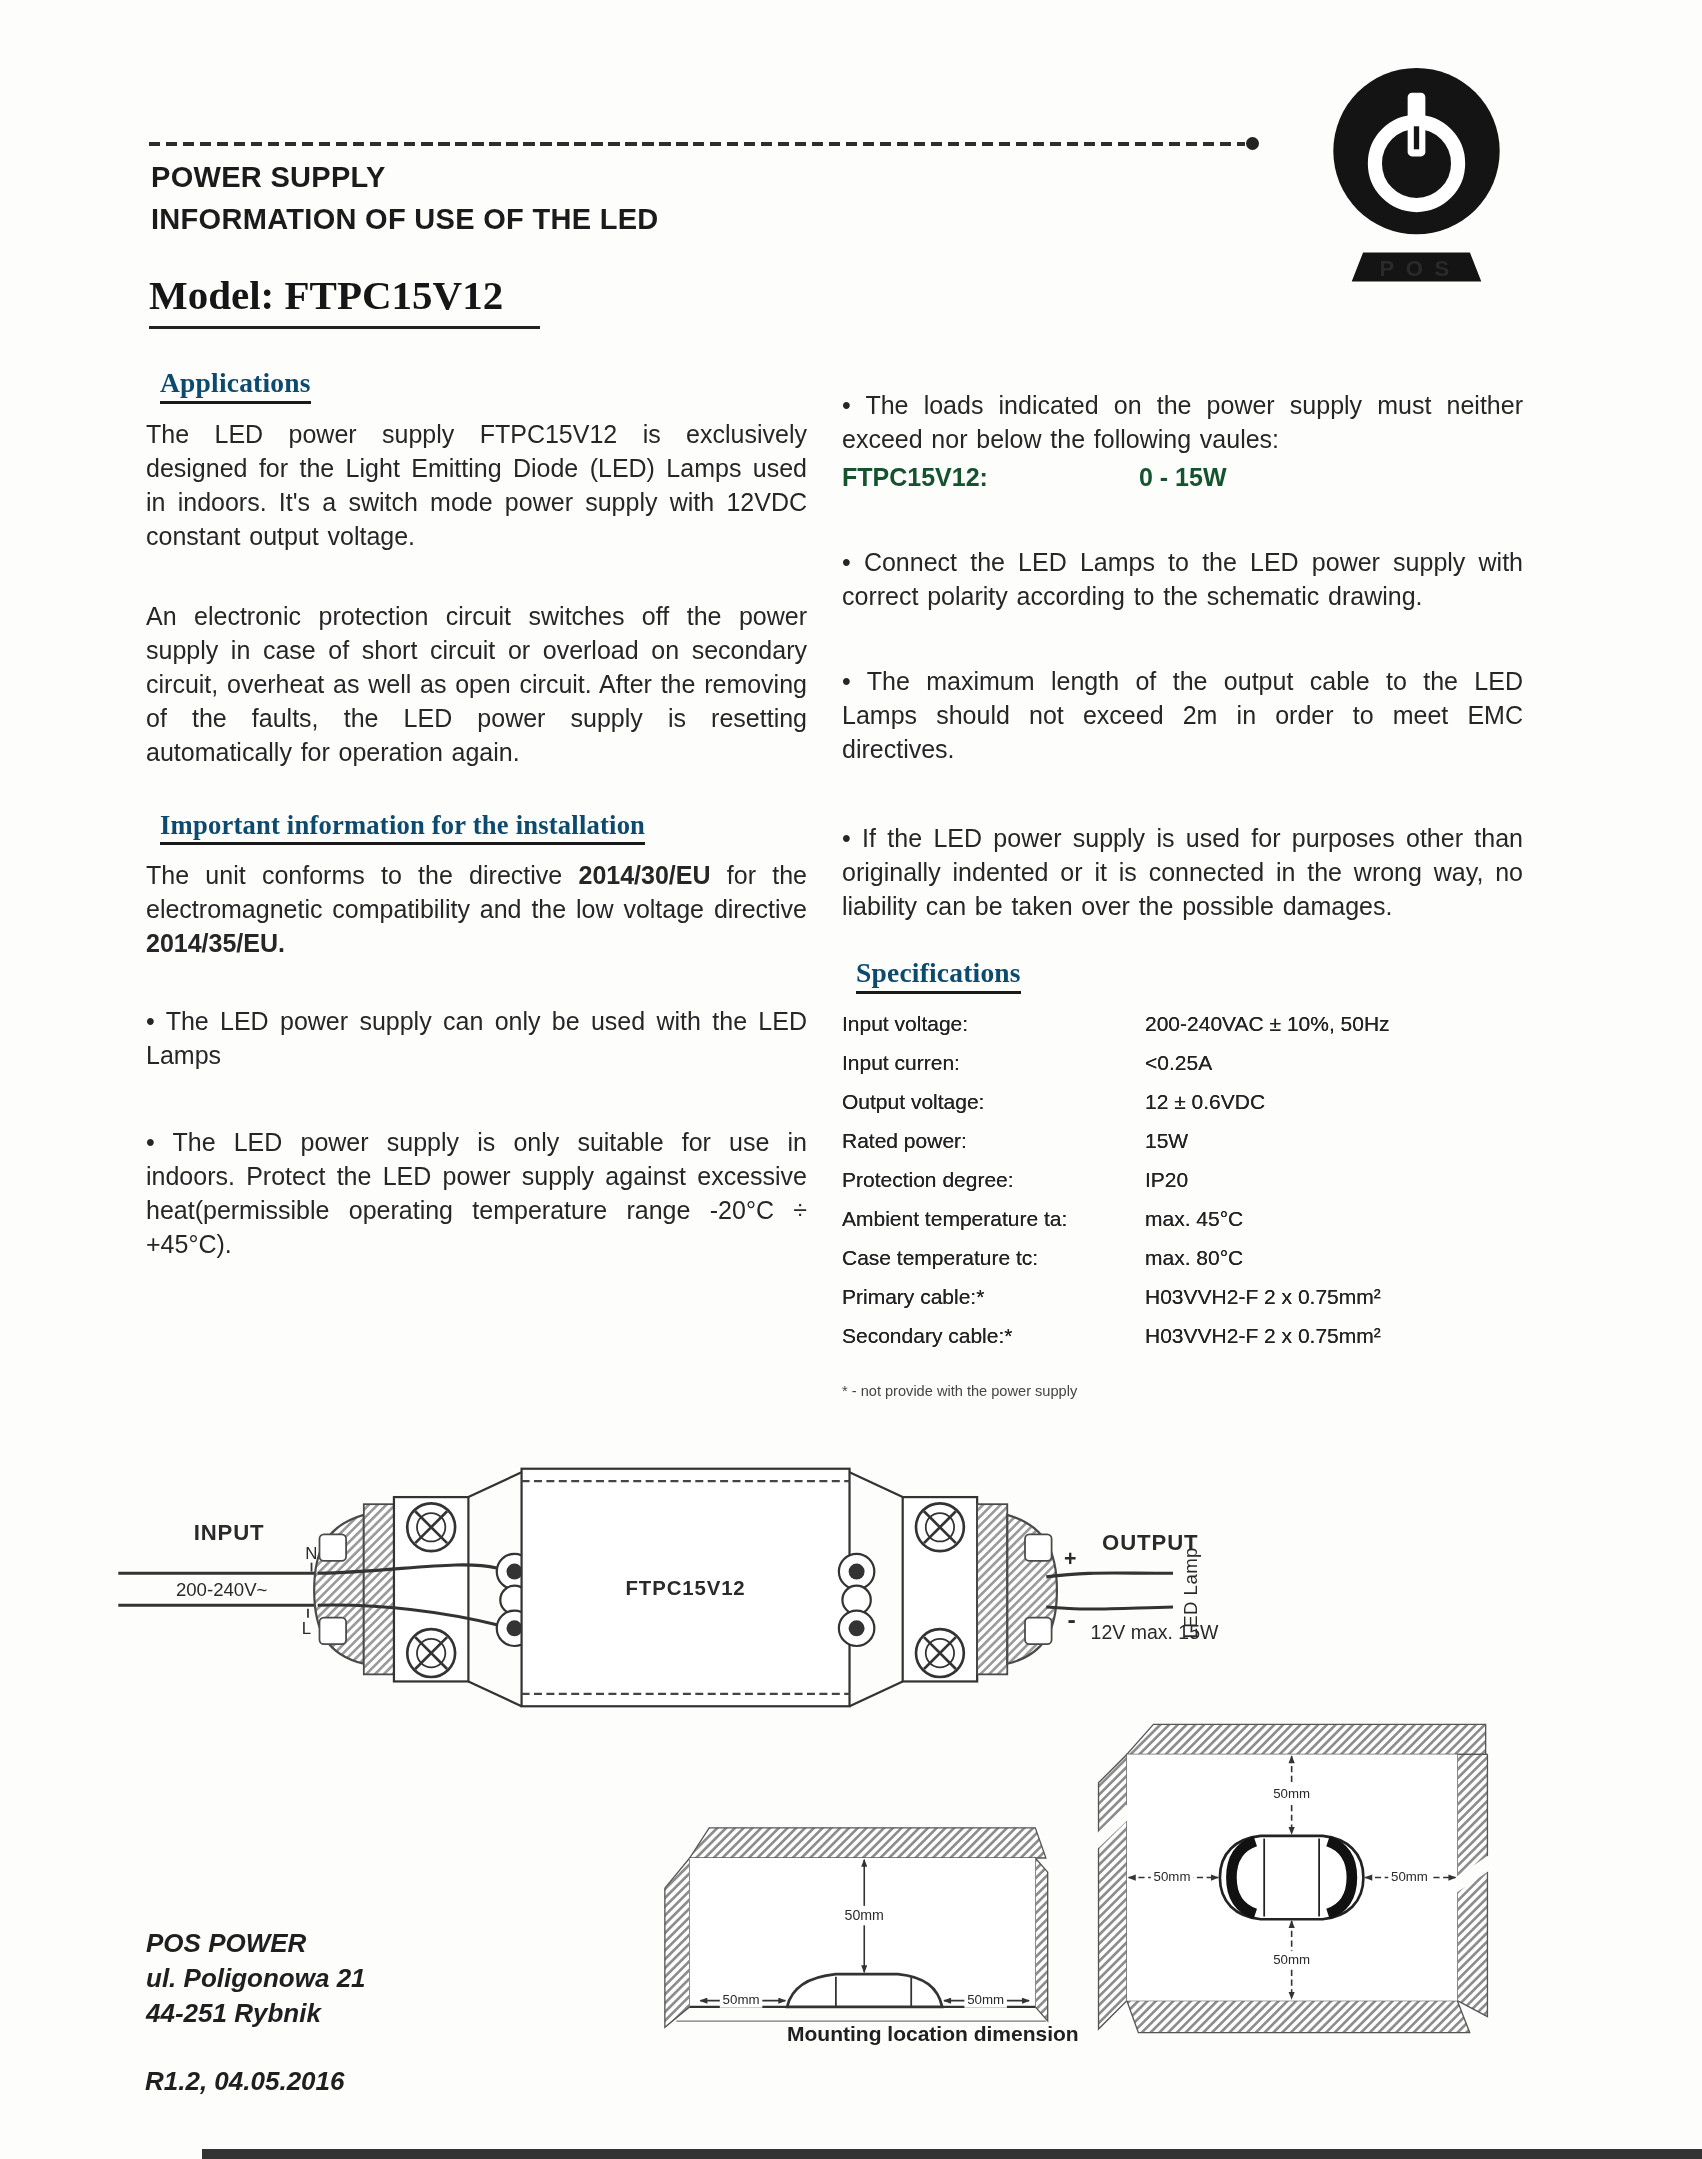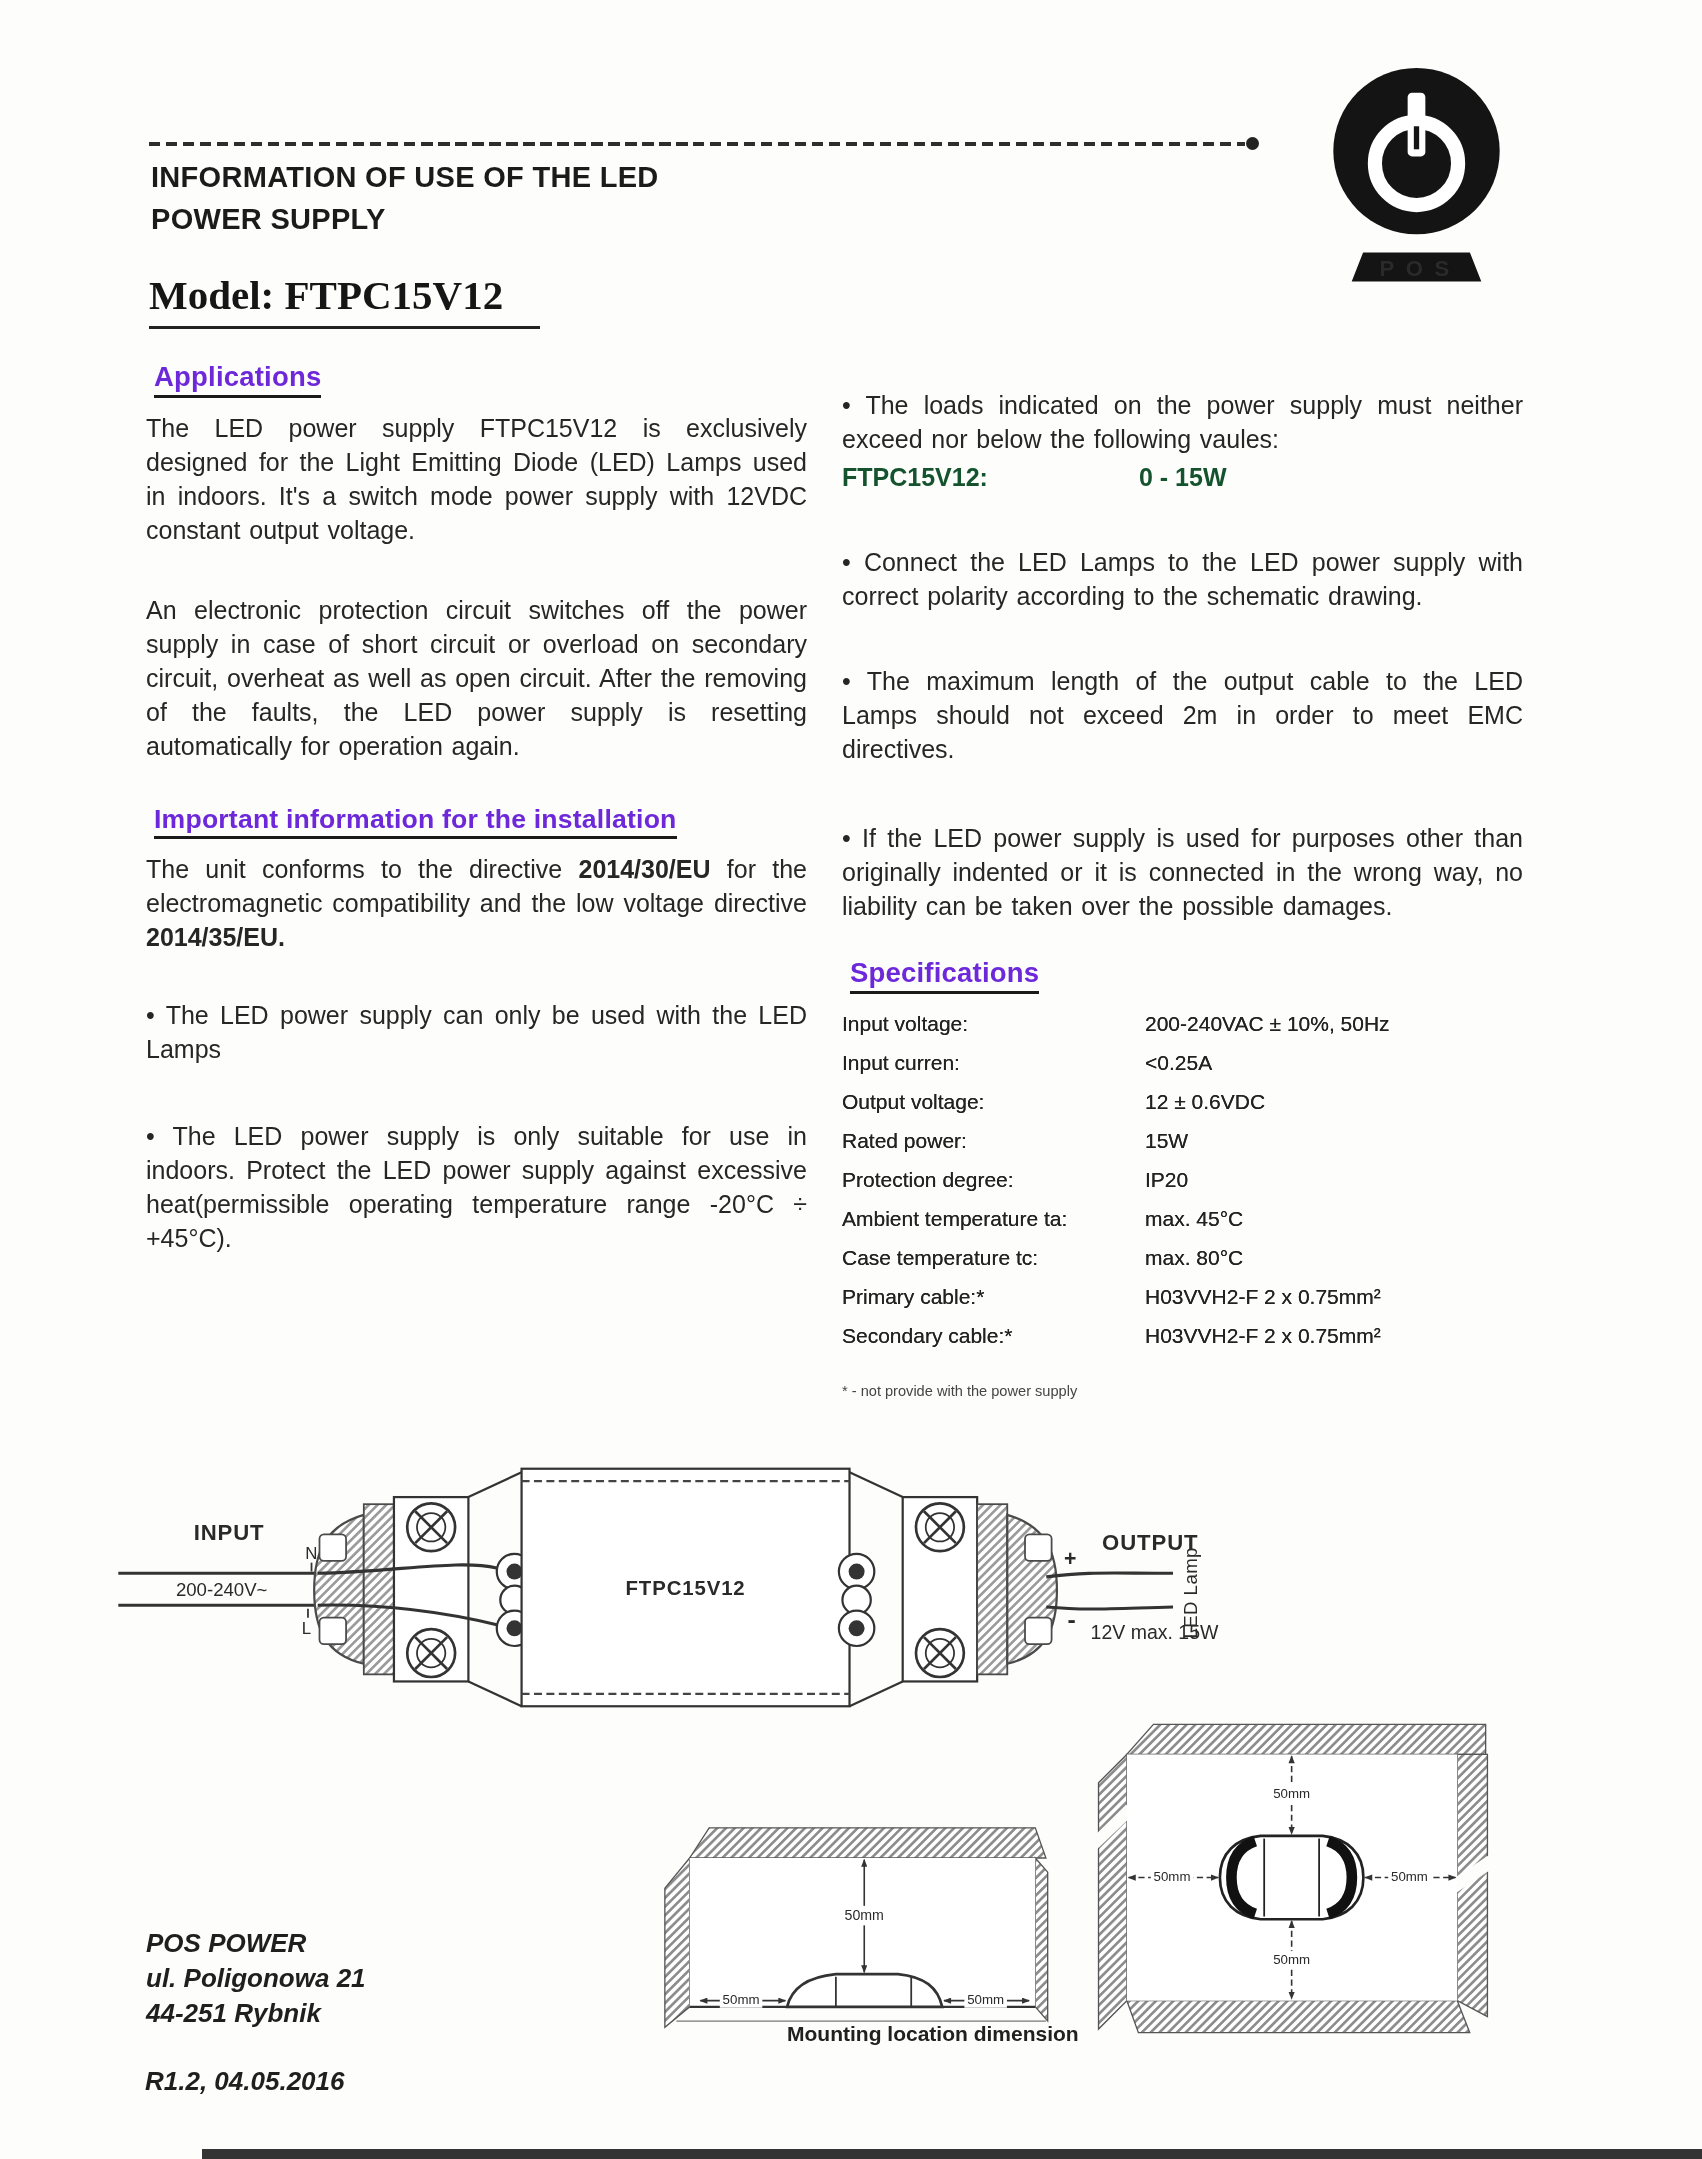--- a/index.html
+++ b/index.html
@@ -16,21 +16,21 @@
     line-height:42px;letter-spacing:0.3px;}
   .logo{position:absolute;left:1328px;top:59px;width:177px;height:239px;}
   
   .model{position:absolute;left:149px;top:271px;font-family:"Liberation Serif",serif;
     font-size:41px;font-weight:600;color:#161616;}
   .model .mu{border-bottom:3.5px solid #222;padding-bottom:8px;padding-right:37px;}
   
   .col{position:absolute;text-align:justify;}
   .col-left{left:146px;top:353px;width:661px;}
   .col-right{left:842px;top:388px;width:681px;}
-  h3{margin:8px;font-size:27.5px;color:#6d28d9;letter-spacing:0.2px;}
+  h3{margin:14px;font-size:27.5px;color:#0c4a6e;letter-spacing:0.2px;font-family:Liberation Serif, serif;}
   h3 .u{border-bottom:3.1px solid #1a1a1a;padding-bottom:2.7px;}
   .col p{margin:0;font-size:25px;line-height:34px;word-spacing:1.8px;color:#262626;}
   .mb-h{margin-bottom:17.7px;}
   .p1{margin-bottom:46px !important;}
   .p2{margin-bottom:41px !important;}
   .pd{margin-bottom:44px !important;}
   .pb1{margin-bottom:53px !important;}
   .loads{margin-bottom:7px !important;}
   .loadline{display:flex;font-size:25px;font-weight:bold;margin-bottom:53px;color:#14532d;}
   .loadline .lm{width:297px;}
@@ -54,22 +54,22 @@
 </head>
 <body>
 
 <div class="page">
 
   <div class="hdr-line">
       <span class="hdr-dot"></span>
     </div>
 
   <div class="hdr-title">
+    <div>POWER SUPPLY</div>
     <div>INFORMATION OF USE OF THE LED</div>
-    <div>POWER SUPPLY</div>
   </div>
 
   <div class="logo">
     <svg width="177" height="239" viewBox="0 0 200 270">
       <circle cx="100" cy="104" r="94" fill="#141414"></circle>
       <circle cx="100" cy="118" r="47" fill="none" stroke="#ffffff" stroke-width="16"></circle>
       <rect x="90" y="38" width="20" height="72" rx="5" fill="#ffffff"></rect>
       <rect x="97" y="76" width="6" height="26" fill="#141414"></rect>
       <polygon points="38,216 162,216 177,254 23,254" fill="#141414" stroke="#fdfdfc" stroke-width="5"></polygon>
       <text x="104" y="245" font-size="25" font-weight="bold" fill="#ffffff" text-anchor="middle" letter-spacing="13">POS</text>

